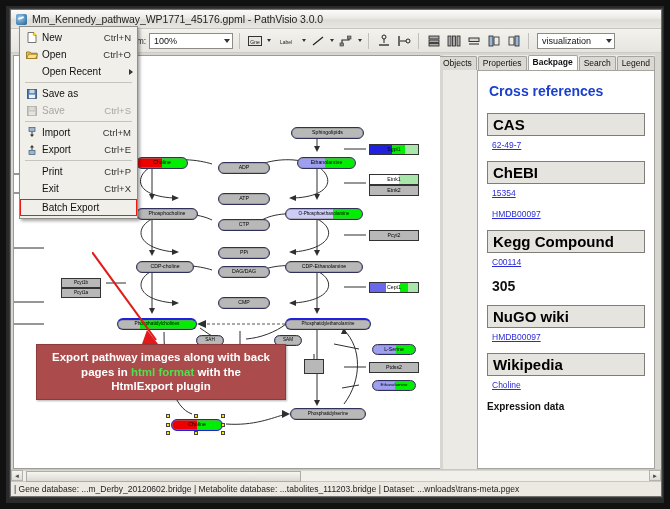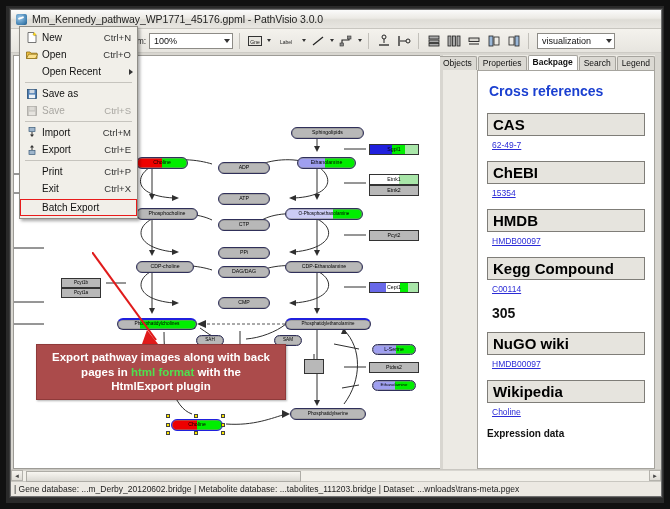--- a/index.html
+++ b/index.html
@@ -634,21 +634,20 @@
         </div>
         <div id="backpage">
           <div id="bp-title">Cross references</div>
 
           <div class="xref-head">CAS</div>
           <div class="xref-val"><a href="#">62-49-7</a></div>
 
           <div class="xref-head">ChEBI</div>
           <div class="xref-val"><a href="#">15354</a></div>
 
-          <div class="xref-head">HMDB</div>
           <div class="xref-val"><a href="#">HMDB00097</a></div>
 
           <div class="xref-head">Kegg Compound</div>
           <div class="xref-val"><a href="#">C00114</a></div>
 
           <div class="xref-val plain">305</div>
 
           <div class="xref-head">NuGO wiki</div>
           <div class="xref-val"><a href="#">HMDB00097</a></div>
 

